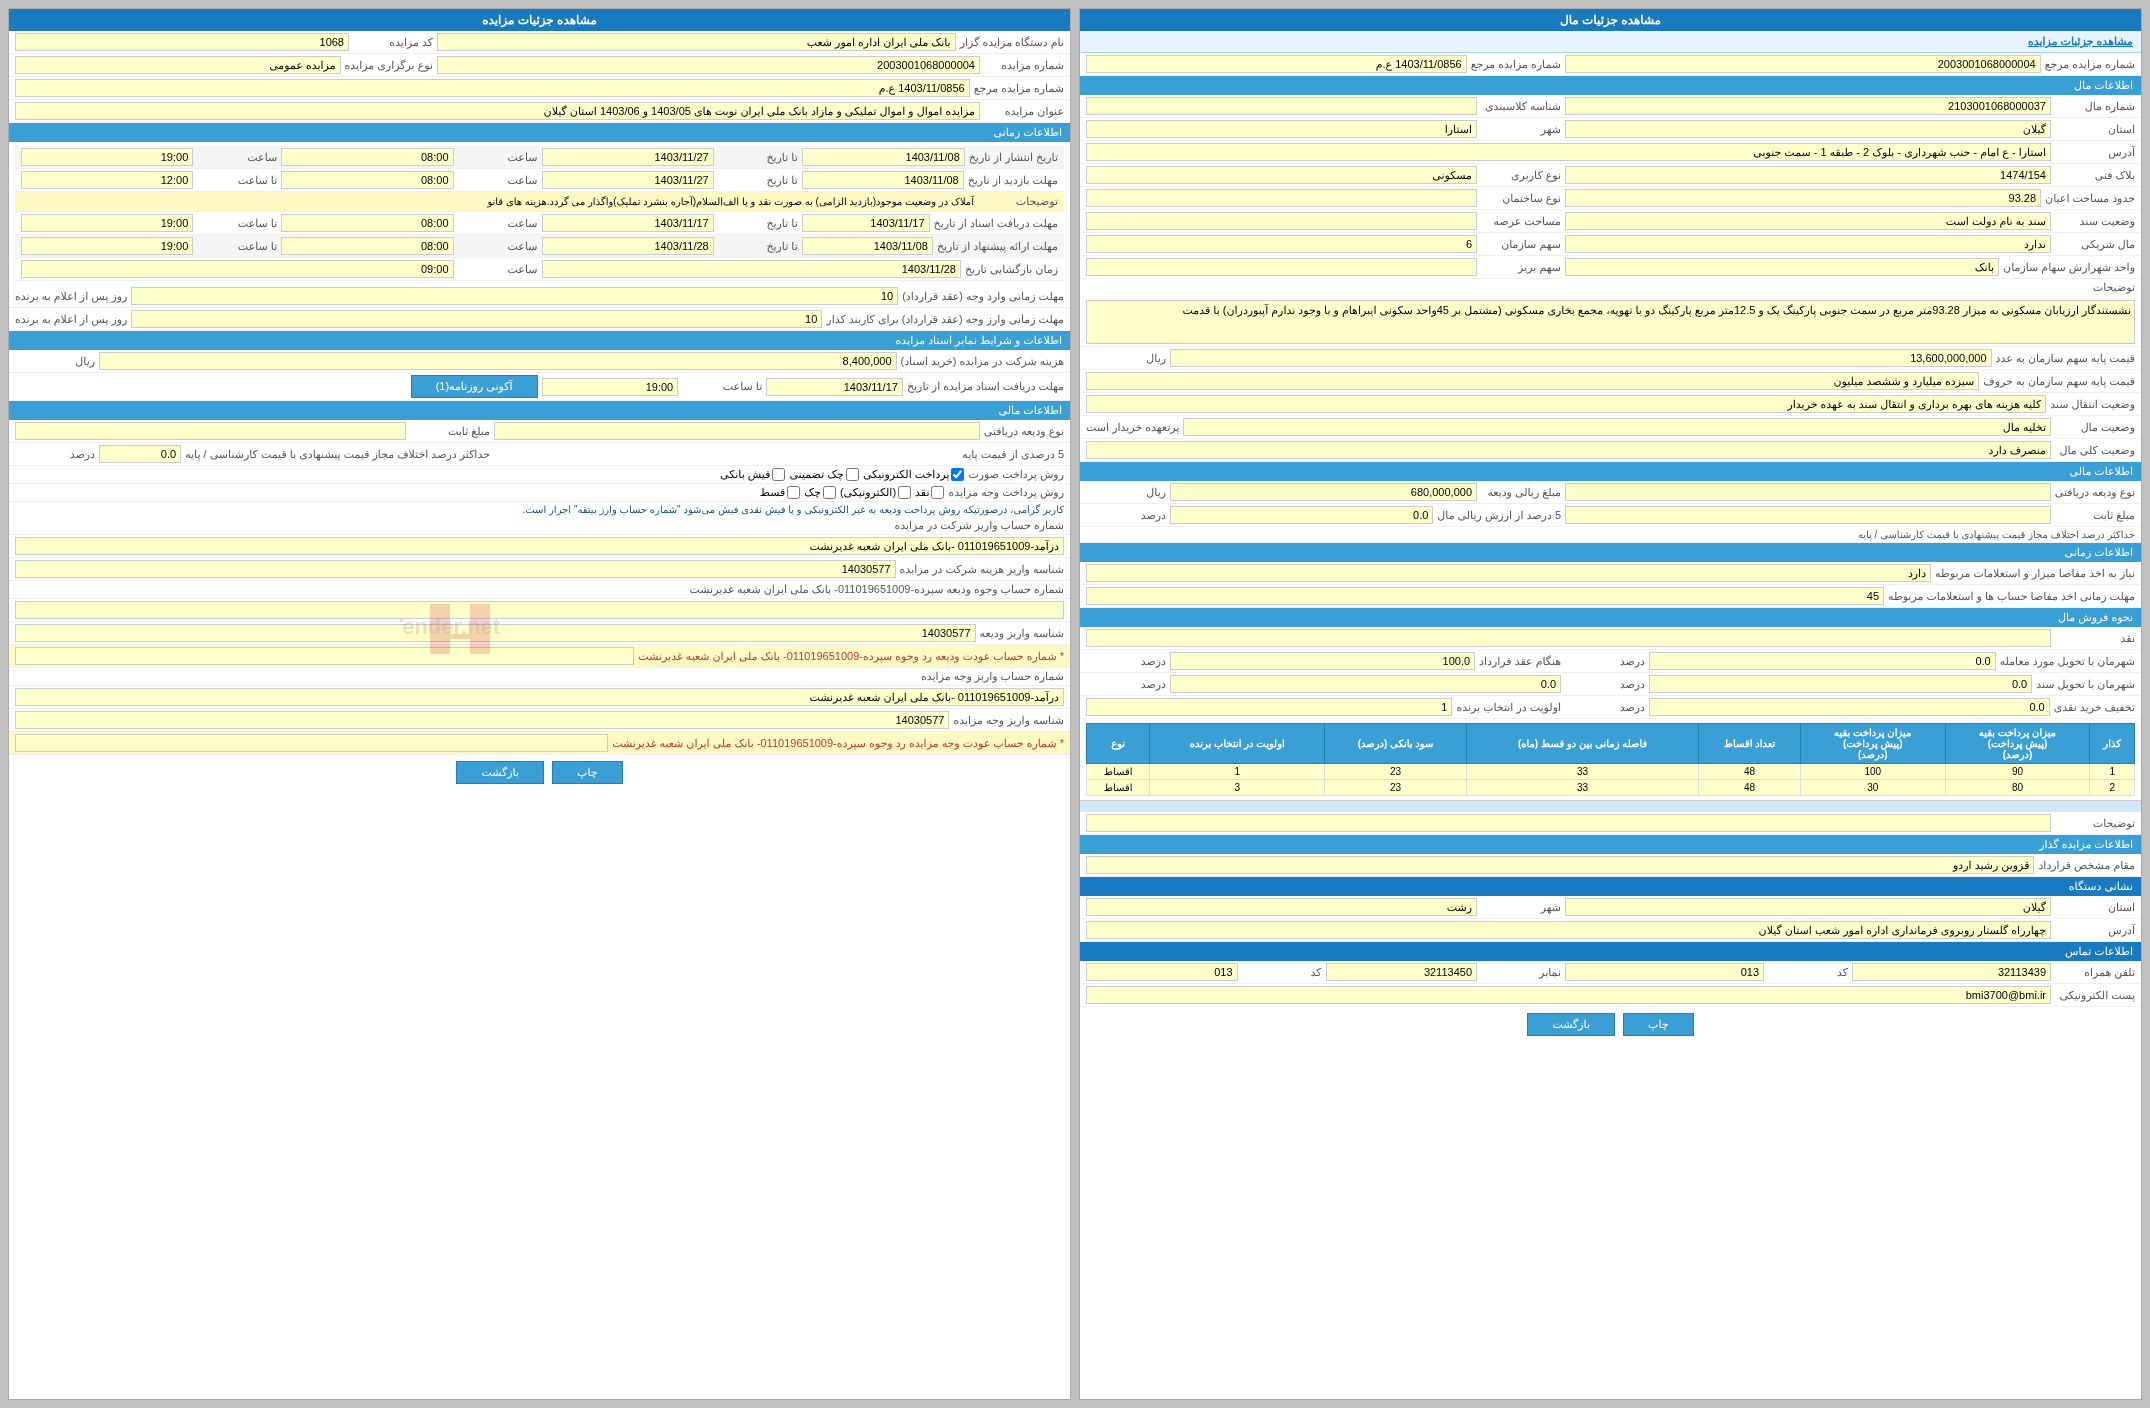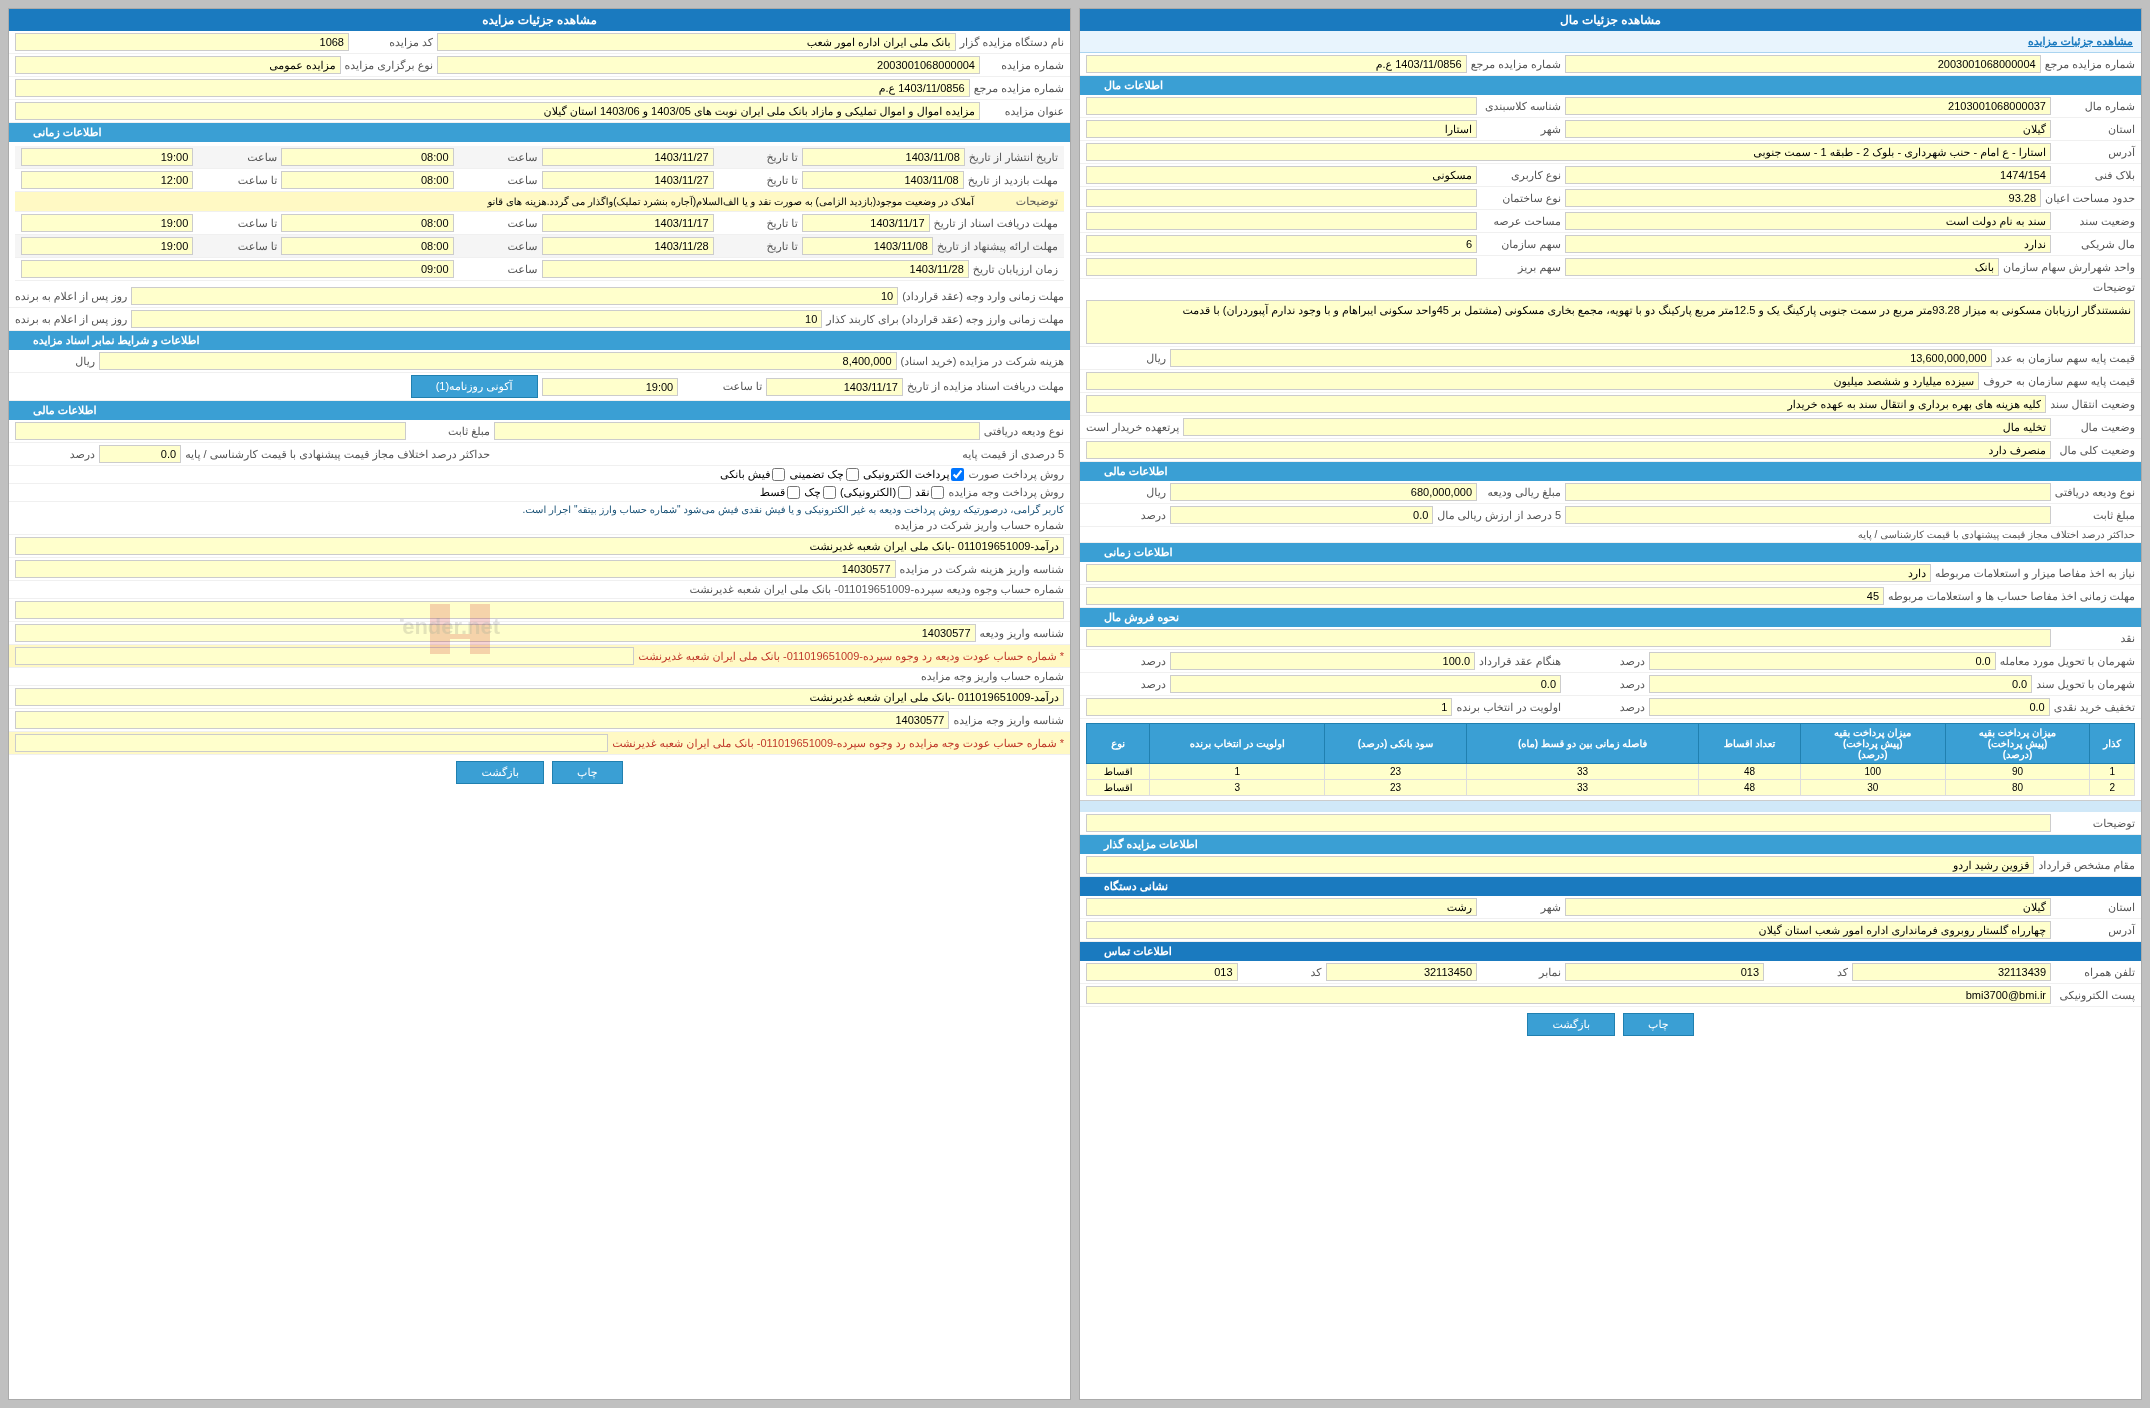--- a/index.html
+++ b/index.html
@@ -33,24 +33,24 @@
     .section-header.breadcrumb {
       background: #e8f4fd;
       color: #1a7abf;
       text-align: right;
       font-size: 11px;
       border-bottom: 1px solid #aad4f0;
     }
     .sub-header {
       background: #3a9fd4;
       color: #fff;
-      font-weight: bold;
+      font-weight: normal;
       font-size: 11px;
-      padding: 3px 24px;
-      text-align: left;
+      padding: 3px 8px;
+      text-align: right;
     }
     .form-row {
       display: flex;
       align-items: center;
       padding: 2px 6px;
       gap: 4px;
       border-bottom: 1px solid #f0f0f0;
     }
     .label {
       color: #555;
@@ -640,21 +640,21 @@
           <input class="input-field" style="width: 60px;" value="08:00" readonly="">
         </div>
         <div class="col-half">
           <span class="label">تا ساعت</span>
           <input class="input-field" style="width: 60px;" value="19:00" readonly="">
         </div>
       </div>
 
       <div class="two-col">
         <div class="col-half" style="flex:1">
-          <span class="label">زمان ارزیابان تاریخ</span>
+          <span class="label">زمان بازگشایی تاریخ</span>
           <input class="input-field" style="width: 90px;" value="1403/11/28" readonly="">
         </div>
         <div class="col-half">
           <span class="label">ساعت</span>
           <input class="input-field" style="width: 60px;" value="09:00" readonly="">
         </div>
       </div>
     </div>
 
     <div class="two-col">

